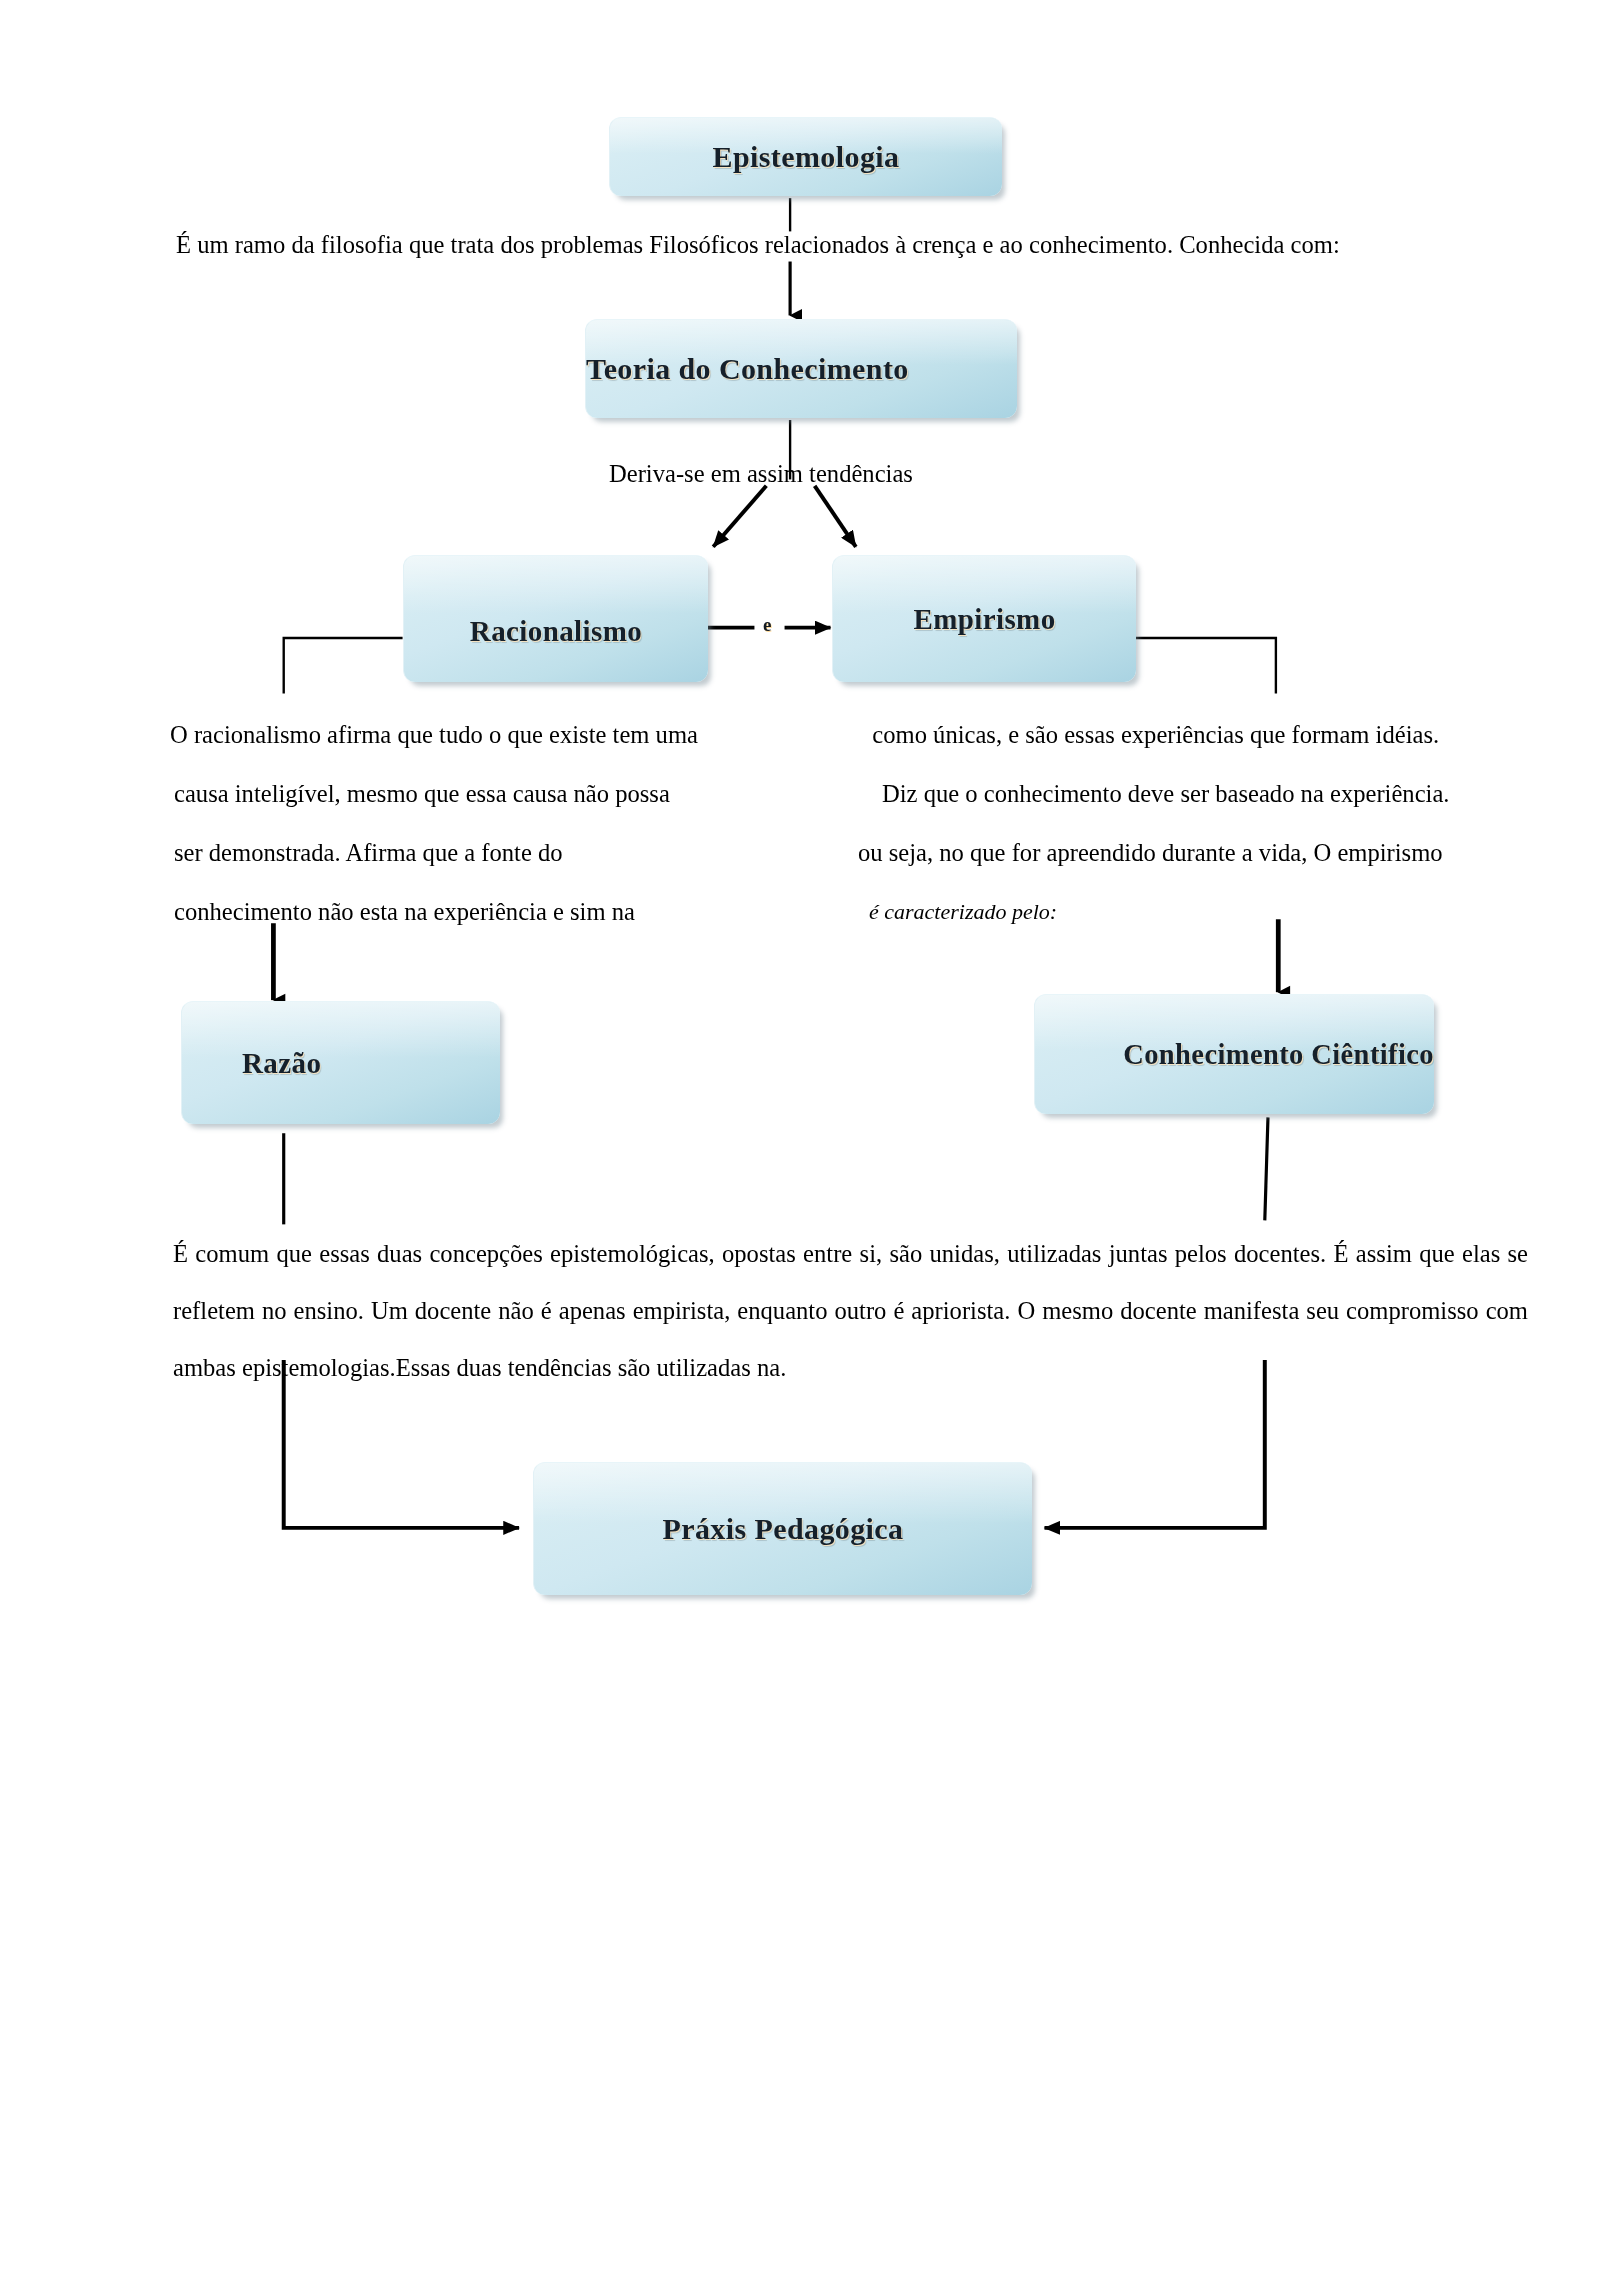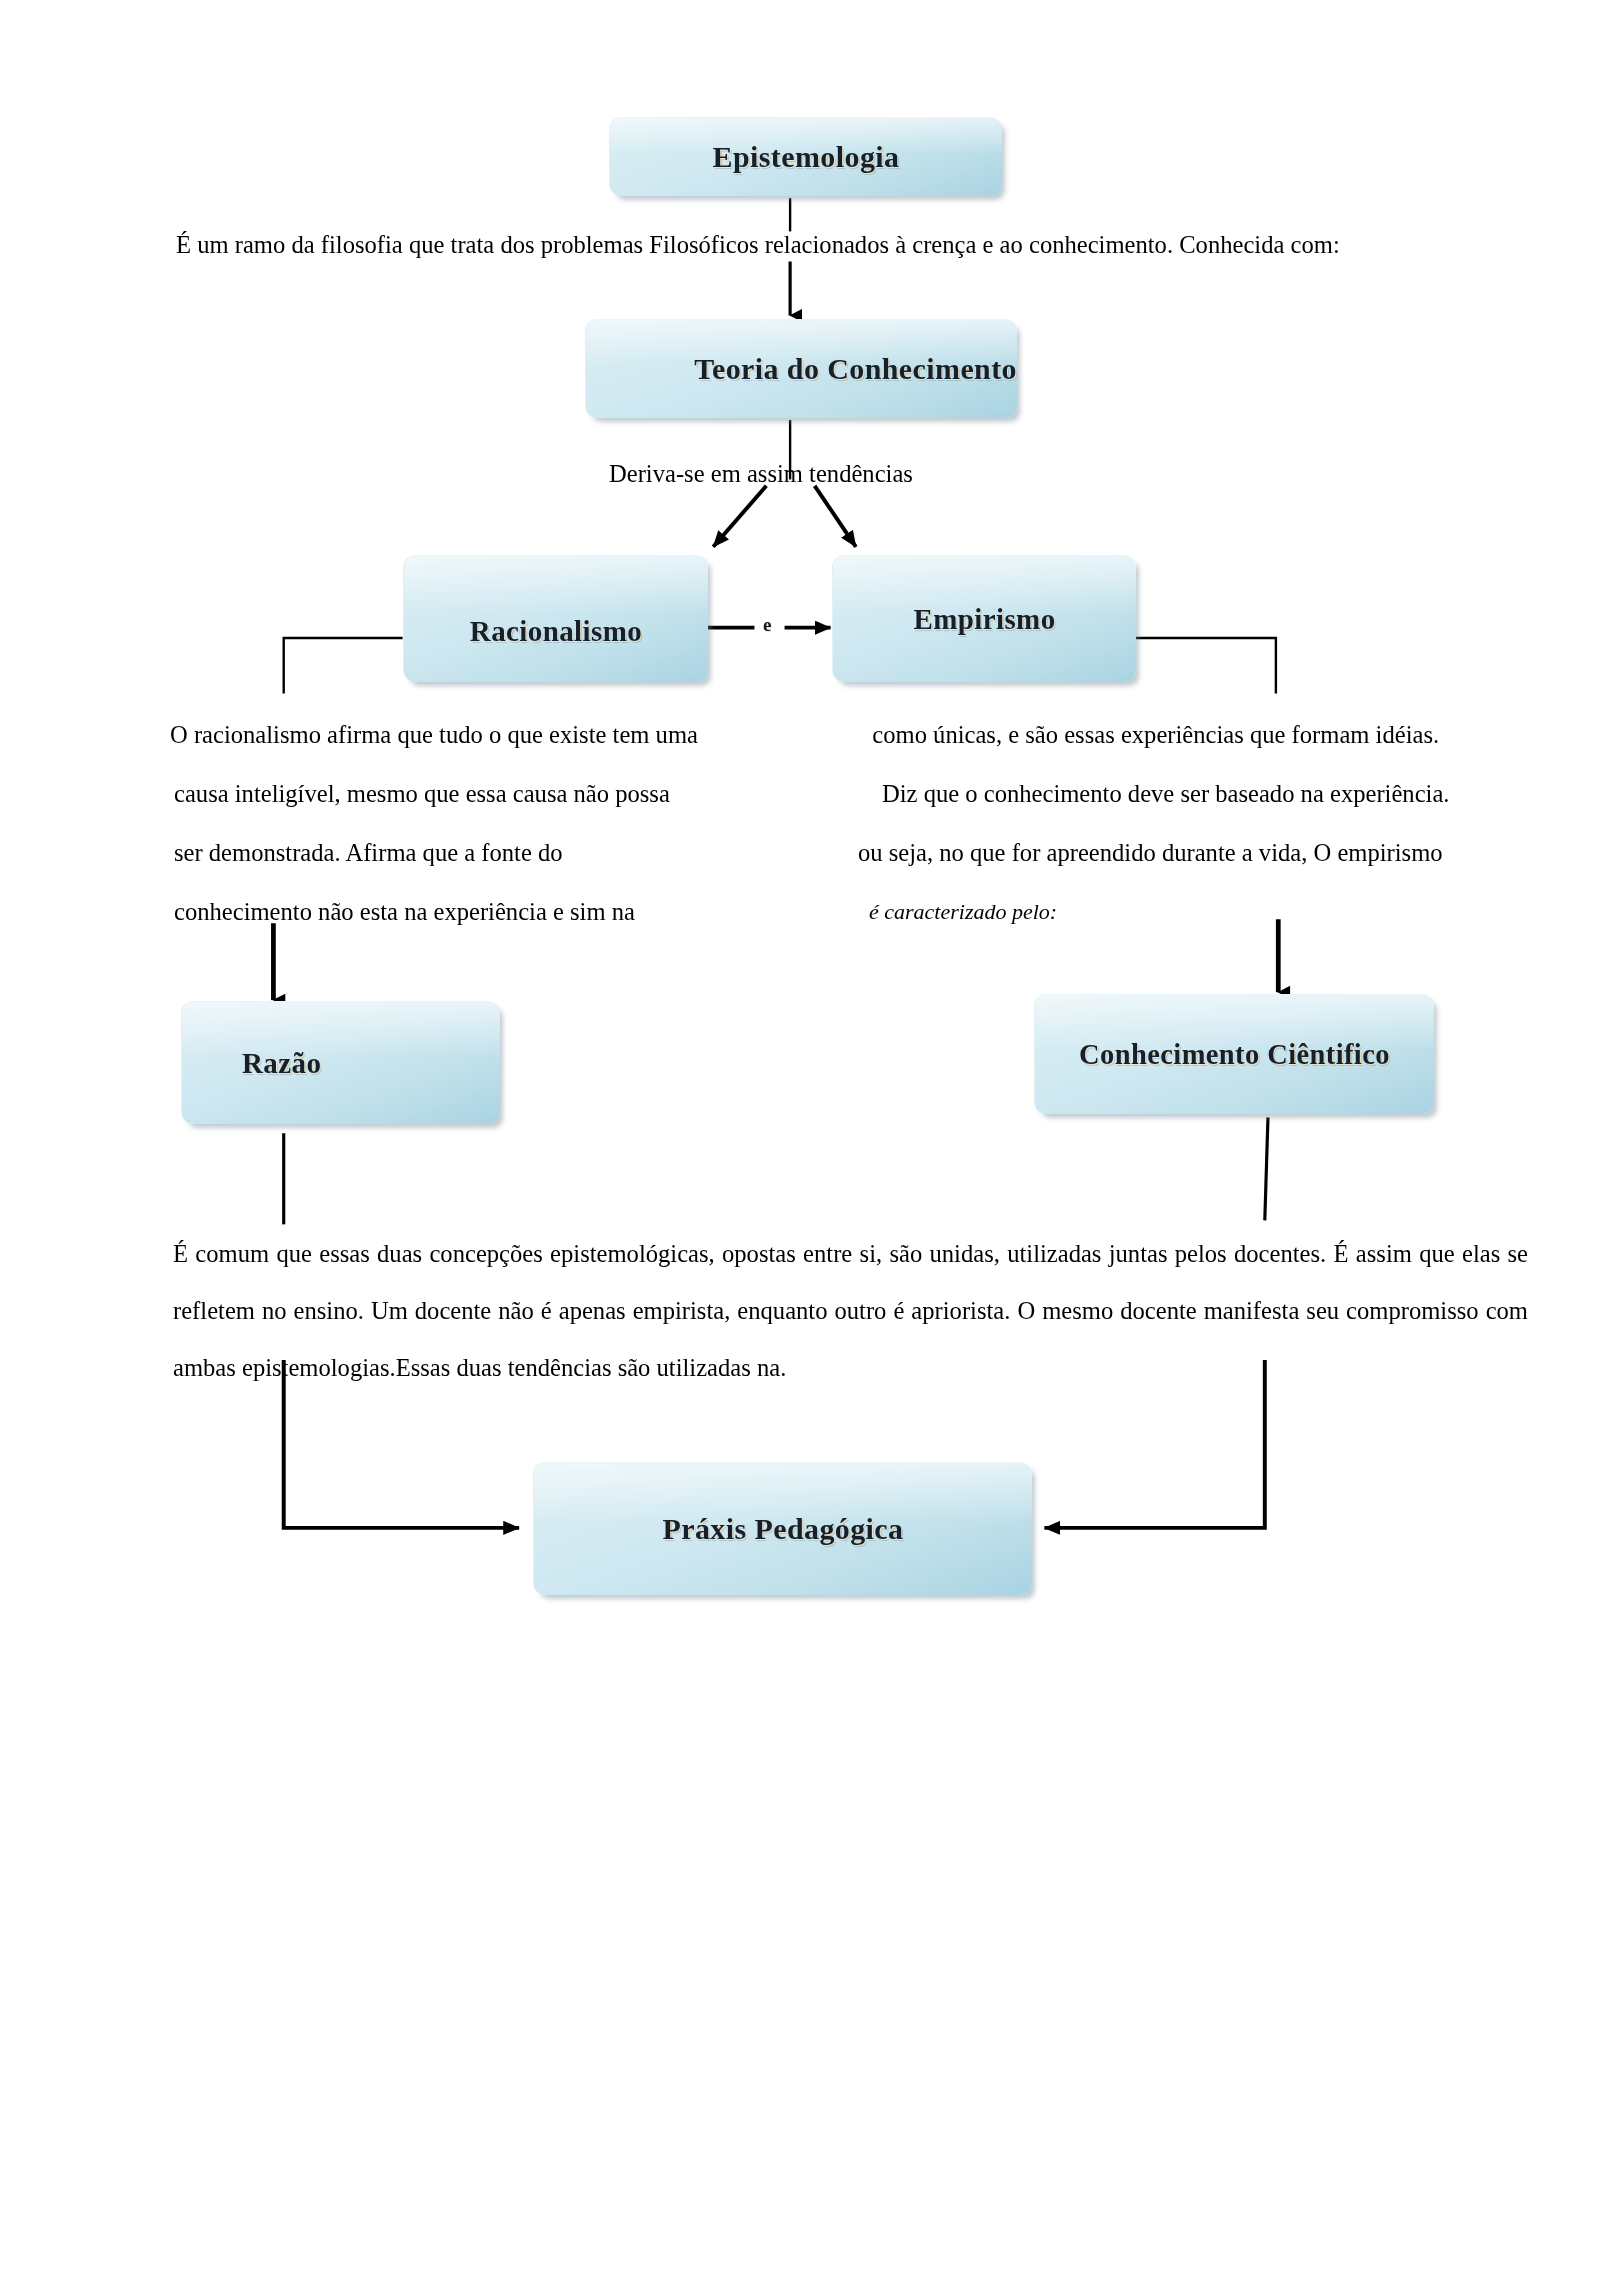--- a/index.html
+++ b/index.html
@@ -95,37 +95,37 @@
     <path d="M358,1716 L358,1928 L655,1928" fill="none" stroke="#000" stroke-width="5" marker-end="url(#arrowAny)"></path>
 
     <line x1="1600" y1="1410" x2="1596" y2="1540" stroke="#000" stroke-width="4"></line>
     <path d="M1596,1716 L1596,1928 L1318,1928" fill="none" stroke="#000" stroke-width="5" marker-end="url(#arrowAny)"></path>
   </svg>
 
   <div class="node" style="left:609px;top:117px;width:393px;height:79px;justify-content:center;">
     <span class="node-label" style="font-size:30px;">Epistemologia</span>
   </div>
 
-  <div class="node" style="left:585px;top:319px;width:432px;height:99px;justify-content:flex-end;">
+  <div class="node" style="left:585px;top:319px;width:432px;height:99px;justify-content:flex-start;">
     <span class="node-label" style="font-size:30px;">Teoria do Conhecimento</span>
   </div>
 
   <div class="node" style="left:403px;top:555px;width:305px;height:127px;justify-content:center;">
     <span class="node-label" style="font-size:29px;margin-top:25px;">Racionalismo</span>
   </div>
 
   <div class="node" style="left:832px;top:555px;width:304px;height:127px;justify-content:center;">
     <span class="node-label" style="font-size:29px;">Empirismo</span>
   </div>
 
   <div class="node" style="left:181px;top:1001px;width:319px;height:123px;justify-content:flex-start;padding-left:60px;">
     <span class="node-label" style="font-size:29px;">Razão</span>
   </div>
 
-  <div class="node" style="left:1034px;top:994px;width:400px;height:120px;justify-content:center;">
+  <div class="node" style="left:1034px;top:994px;width:400px;height:120px;justify-content:flex-end;">
     <span class="node-label" style="font-size:28.5px;">Conhecimento Ciêntifico</span>
   </div>
 
   <div class="node" style="left:533px;top:1462px;width:499px;height:133px;justify-content:center;">
     <span class="node-label" style="font-size:30px;">Práxis Pedagógica</span>
   </div>
 
   <div class="txt" style="left:176px;top:231px;font-size:24.6px;">É um ramo da filosofia que trata dos problemas Filosóficos relacionados à crença e ao conhecimento. Conhecida com:</div>
 
   <div class="txt" style="left:609px;top:460px;font-size:24.6px;">Deriva-se em assim tendências</div>

